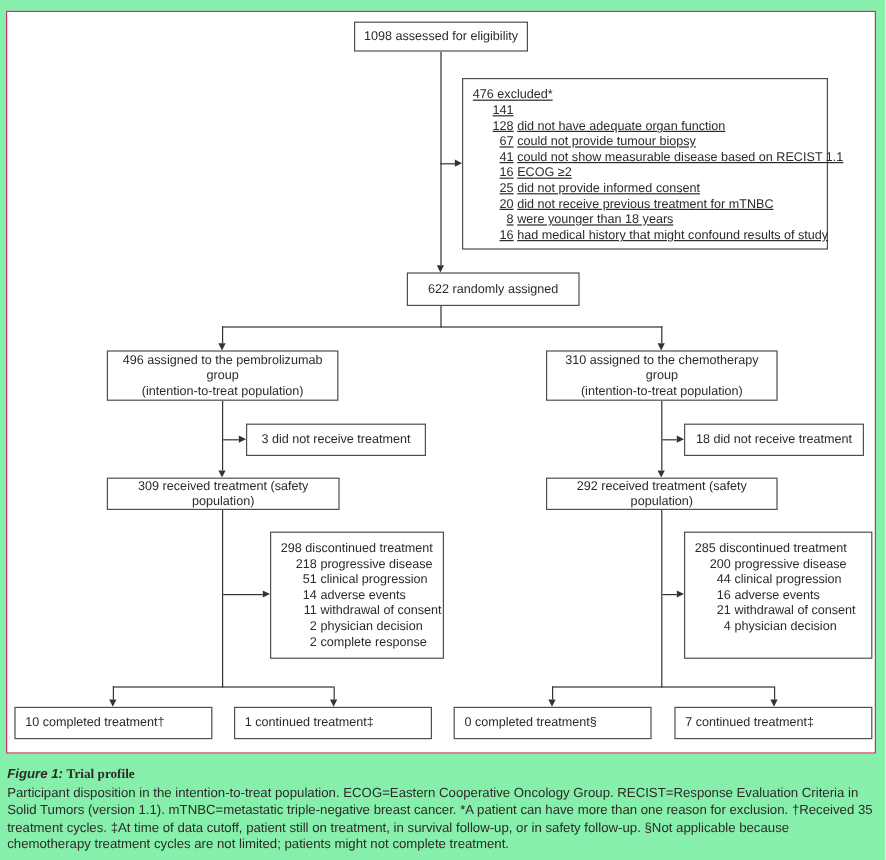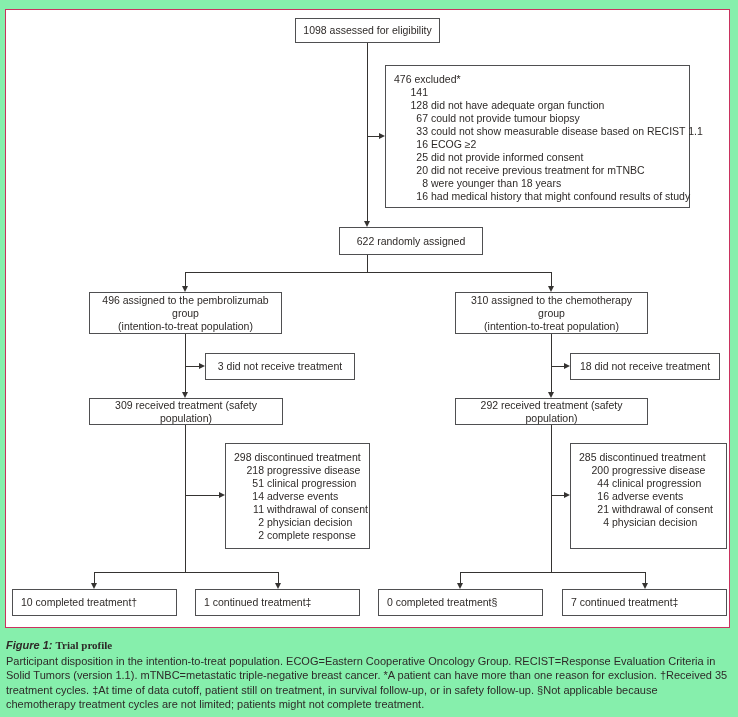--- a/index.html
+++ b/index.html
@@ -80,37 +80,37 @@
   <div class="hline" style="left:460px; top:572px; width:185px;"></div>
   <div class="vline" style="left:460px; top:572px; height:11px;"></div>
   <div class="arr-d" style="left:457px; top:583px;"></div>
   <div class="vline" style="left:645px; top:572px; height:11px;"></div>
   <div class="arr-d" style="left:642px; top:583px;"></div>
 
   <div class="fbox cbox" style="left:295px; top:18px; width:145px; height:25px;">
     <span>1098 assessed for eligibility</span>
   </div>
 
-  <div class="fbox lbox" style="left:385px; top:65px; width:305px; height:143px;">
+  <div class="fbox lbox" style="left:385px; top:65px; width:305px; height:143px;text-decoration:underline;">
     <div class="lrow">
       <span>476 excluded*</span>
     </div>
     <div class="lrow">
         <span class="num num-w">141</span>
       </div>
     <div class="lrow">
         <span class="num num-w">128</span>
         <span class="lbl">did not have adequate organ function</span>
       </div>
     <div class="lrow">
         <span class="num num-w">67</span>
         <span class="lbl">could not provide tumour biopsy</span>
       </div>
     <div class="lrow">
-        <span class="num num-w">33</span>
+        <span class="num num-w">41</span>
         <span class="lbl">could not show measurable disease based on RECIST 1.1</span>
       </div>
     <div class="lrow">
         <span class="num num-w">16</span>
         <span class="lbl">ECOG ≥2</span>
       </div>
     <div class="lrow">
         <span class="num num-w">25</span>
         <span class="lbl">did not provide informed consent</span>
       </div>

